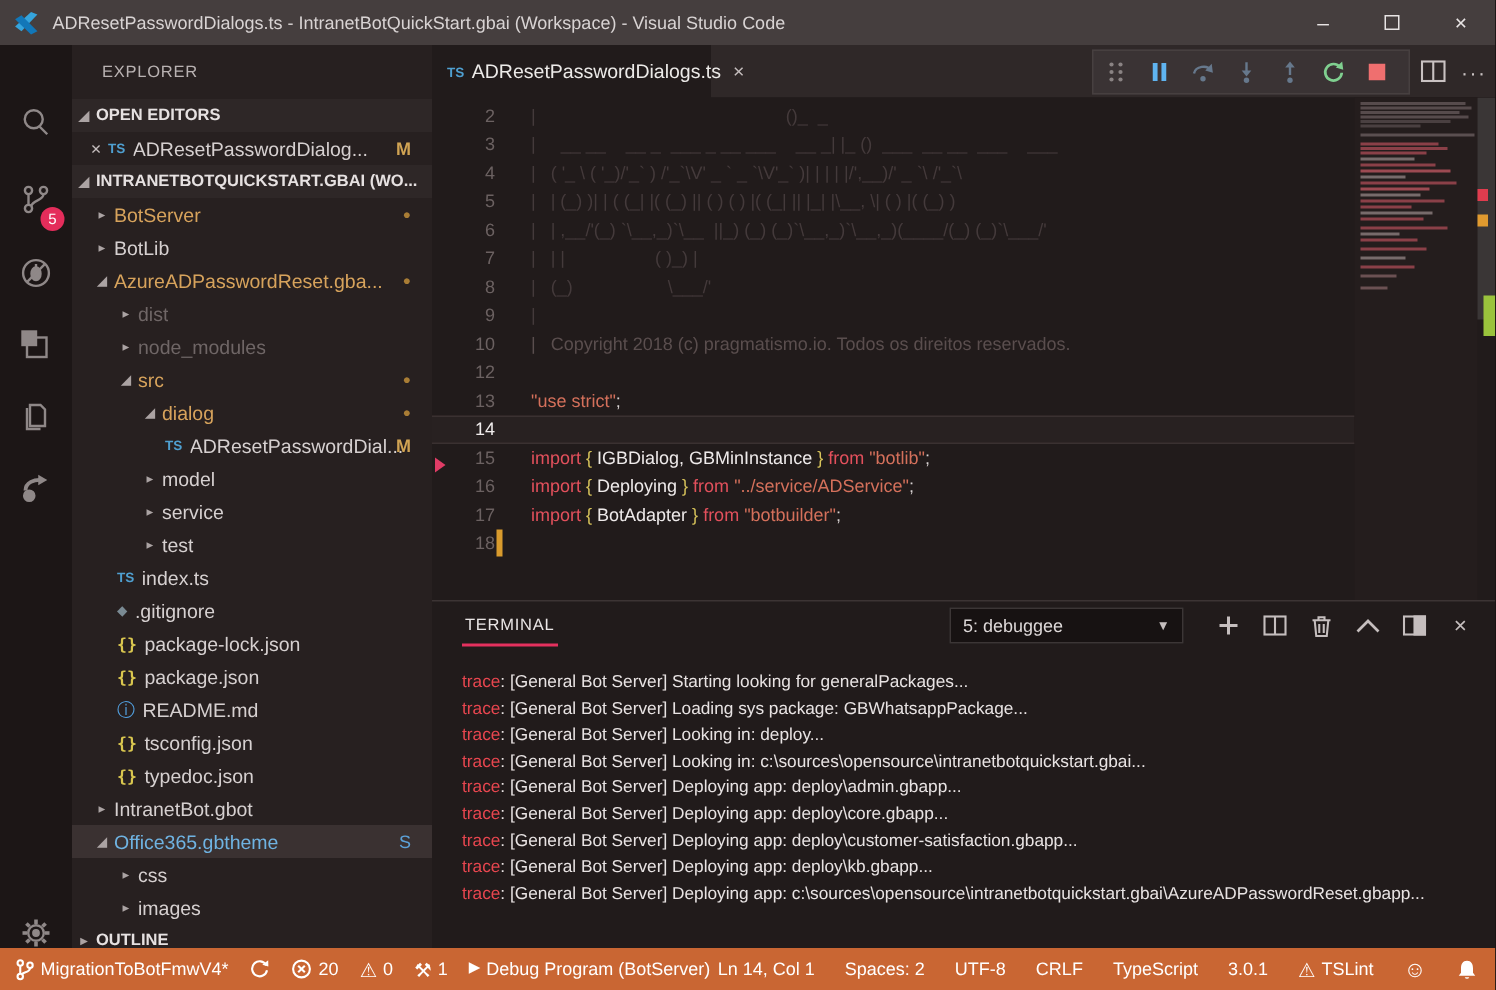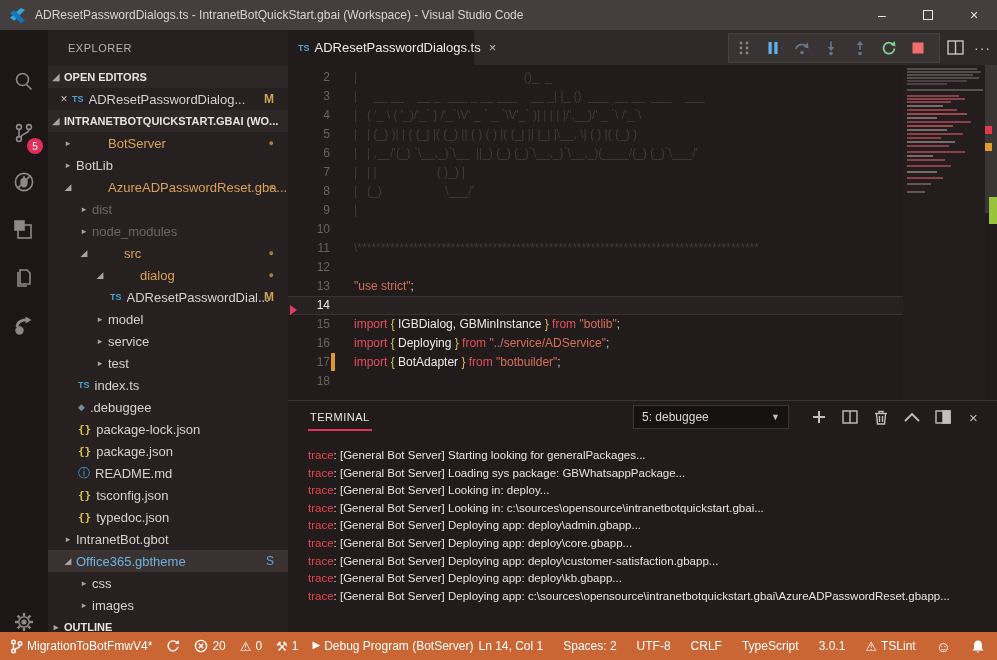--- a/index.html
+++ b/index.html
@@ -33,21 +33,21 @@
   .fi-info{color:#52a0e0;font-size:12px;}
   .fi-git{color:#7a8a93;font-size:9px;}
   .tree-label{font-size:13px;white-space:pre;overflow:hidden;}
   .badge-m{position:absolute;right:14px;color:#d0a353;font-size:12px;font-weight:bold;}
   .badge-s{position:absolute;right:14px;color:#5ca1d8;font-size:12px;}
   .mod-dot{position:absolute;right:14px;color:#a97d35;font-size:9px;}
   .tree-row{position:relative;height:22px;display:flex;align-items:center;cursor:pointer;}
   .tree-row.selected{background:#3a3131;}
   .twisty{color:#aba3a3;font-size:9px;width:16px;text-align:center;flex:none;}
   .col-default{color:#d6d0d0;}
-  .col-modified{color:#d7a35c;margin-left:32px;}
+  .col-modified{color:#d7a35c;}
   .col-ignored{color:#6f6666;}
   .col-submodule{color:#6fb3e2;}
 
   
   #editorgroup{position:absolute;left:288px;top:30px;width:709px;height:602px;}
   #tabbar{position:absolute;left:0;top:0;width:709px;height:35px;background:#2f2828;}
   .tab{position:absolute;left:0;top:0;height:35px;width:186px;background:#211b1b;display:flex;align-items:center;padding:0 8px;cursor:pointer;}
   .tab .fi-ts{margin:0 5px 0 2px;}
   .tab-label{font-size:13px;color:#eceae8;white-space:nowrap;}
   .tab-close{margin-left:8px;color:#c5bebe;font-size:13px;}
@@ -254,21 +254,21 @@
         <div class="tree-row" style="padding-left: 44px;">
           <span class="twisty">▸</span>
           <span class="tree-label col-default">test</span>
         </div>
         <div class="tree-row" style="padding-left: 28px;">
           <span class="fi fi-ts" style="margin-left: 2px;">TS</span>
           <span class="tree-label col-default">index.ts</span>
         </div>
         <div class="tree-row" style="padding-left: 28px;">
           <span class="fi fi-git" style="margin-left: 2px;">◆</span>
-          <span class="tree-label col-default">.debuggee</span>
+          <span class="tree-label col-default">.gitignore</span>
         </div>
         <div class="tree-row" style="padding-left: 28px;">
           <span class="fi fi-json" style="margin-left: 2px;">{}</span>
           <span class="tree-label col-default">package-lock.json</span>
         </div>
         <div class="tree-row" style="padding-left: 28px;">
           <span class="fi fi-json" style="margin-left: 2px;">{}</span>
           <span class="tree-label col-default">package.json</span>
         </div>
         <div class="tree-row" style="padding-left: 28px;">
@@ -380,22 +380,21 @@
     <div id="editorbody">
       <div id="code">
           <div class="code-line"><span class="num">2</span><span class="src"><span class="tk-cm">|                                                  ()_  _</span></span></div>
           <div class="code-line"><span class="num">3</span><span class="src"><span class="tk-cm">|     __ __    __ _  ___ _ __ ___    __ _| |_ ()  ___  __ __  ___    ___</span></span></div>
           <div class="code-line"><span class="num">4</span><span class="src"><span class="tk-cm">|   ( '_ \ ( '_)/'_` ) /'_`\V' _ ` _ `\V'_` )| | | | |/',__)/' _ `\ /'_`\</span></span></div>
           <div class="code-line"><span class="num">5</span><span class="src"><span class="tk-cm">|   | (_) )| | ( (_| |( (_) || ( ) ( ) |( (_| || |_| |\__, \| ( ) |( (_) )</span></span></div>
           <div class="code-line"><span class="num">6</span><span class="src"><span class="tk-cm">|   | ,__/'(_) `\__,_)`\__  ||_) (_) (_)`\__,_)`\__,_)(____/(_) (_)`\___/'</span></span></div>
           <div class="code-line"><span class="num">7</span><span class="src"><span class="tk-cm">|   | |                  ( )_) |</span></span></div>
           <div class="code-line"><span class="num">8</span><span class="src"><span class="tk-cm">|   (_)                   \___/'</span></span></div>
           <div class="code-line"><span class="num">9</span><span class="src"><span class="tk-cm">|</span></span></div>
-          <div class="code-line"><span class="num">10</span></div>
-          <div class="code-line"><span class="num">11</span><span class="src"><span class="tk-cm">\**************************************************************************************</span></span></div>
+          <div class="code-line"><span class="num">10</span><span class="src"><span class="tk-cp">|   Copyright 2018 (c) pragmatismo.io. Todos os direitos reservados.</span></span></div>
           <div class="code-line"><span class="num">12</span><span class="src"></span></div>
           <div class="code-line"><span class="num">13</span><span class="src"><span class="tk-str">"use strict"</span><span class="tk-pn">;</span></span></div>
           <div class="code-line current"><span class="num">14</span><span class="src"></span></div>
           <div class="code-line"><span class="num">15</span><span class="src"><span class="tk-kw">import </span><span class="tk-br">{ </span><span class="tk-id">IGBDialog, GBMinInstance </span><span class="tk-br">} </span><span class="tk-kw">from </span><span class="tk-str">"botlib"</span><span class="tk-pn">;</span></span></div>
           <div class="code-line"><span class="num">16</span><span class="src"><span class="tk-kw">import </span><span class="tk-br">{ </span><span class="tk-id">Deploying </span><span class="tk-br">} </span><span class="tk-kw">from </span><span class="tk-str">"../service/ADService"</span><span class="tk-pn">;</span></span></div>
           <div class="code-line"><span class="num">17</span><span class="src"><span class="tk-kw">import </span><span class="tk-br">{ </span><span class="tk-id">BotAdapter </span><span class="tk-br">} </span><span class="tk-kw">from </span><span class="tk-str">"botbuilder"</span><span class="tk-pn">;</span></span></div>
           <div class="code-line"><span class="num">18</span><span class="src"></span></div>
         </div>
       <div id="stmt-marker"></div>
       <div id="gutter-modified"></div>

